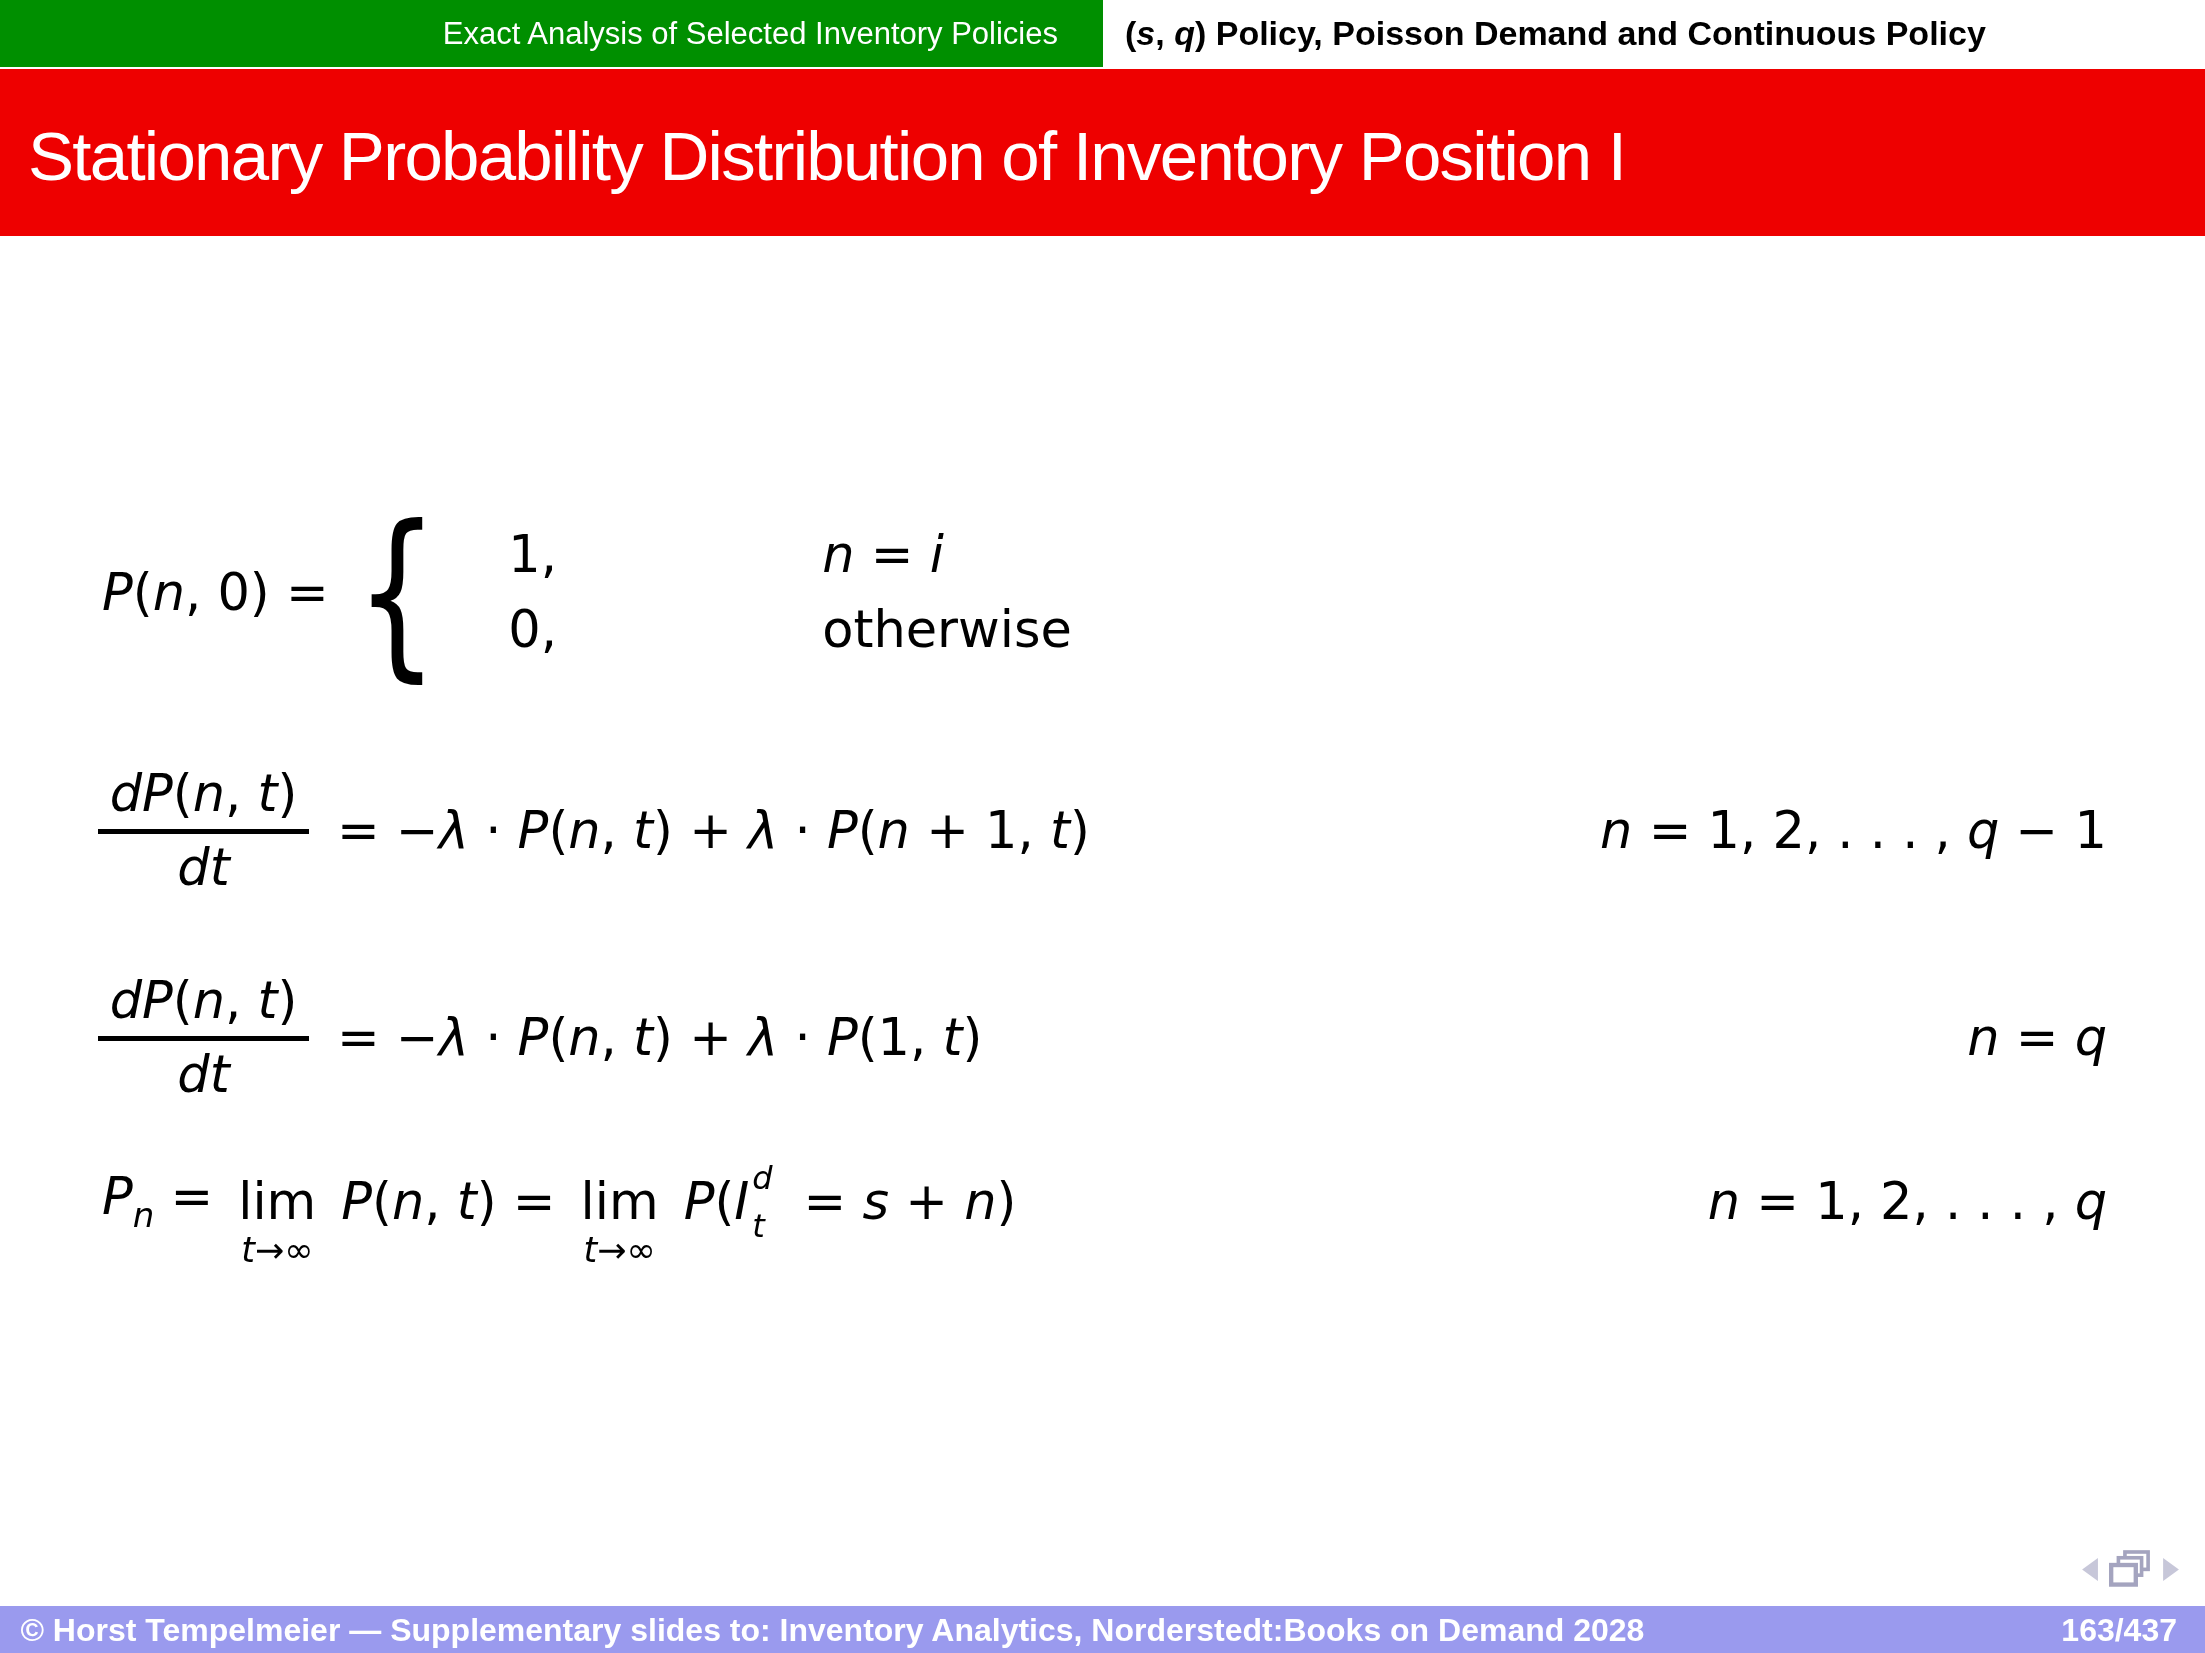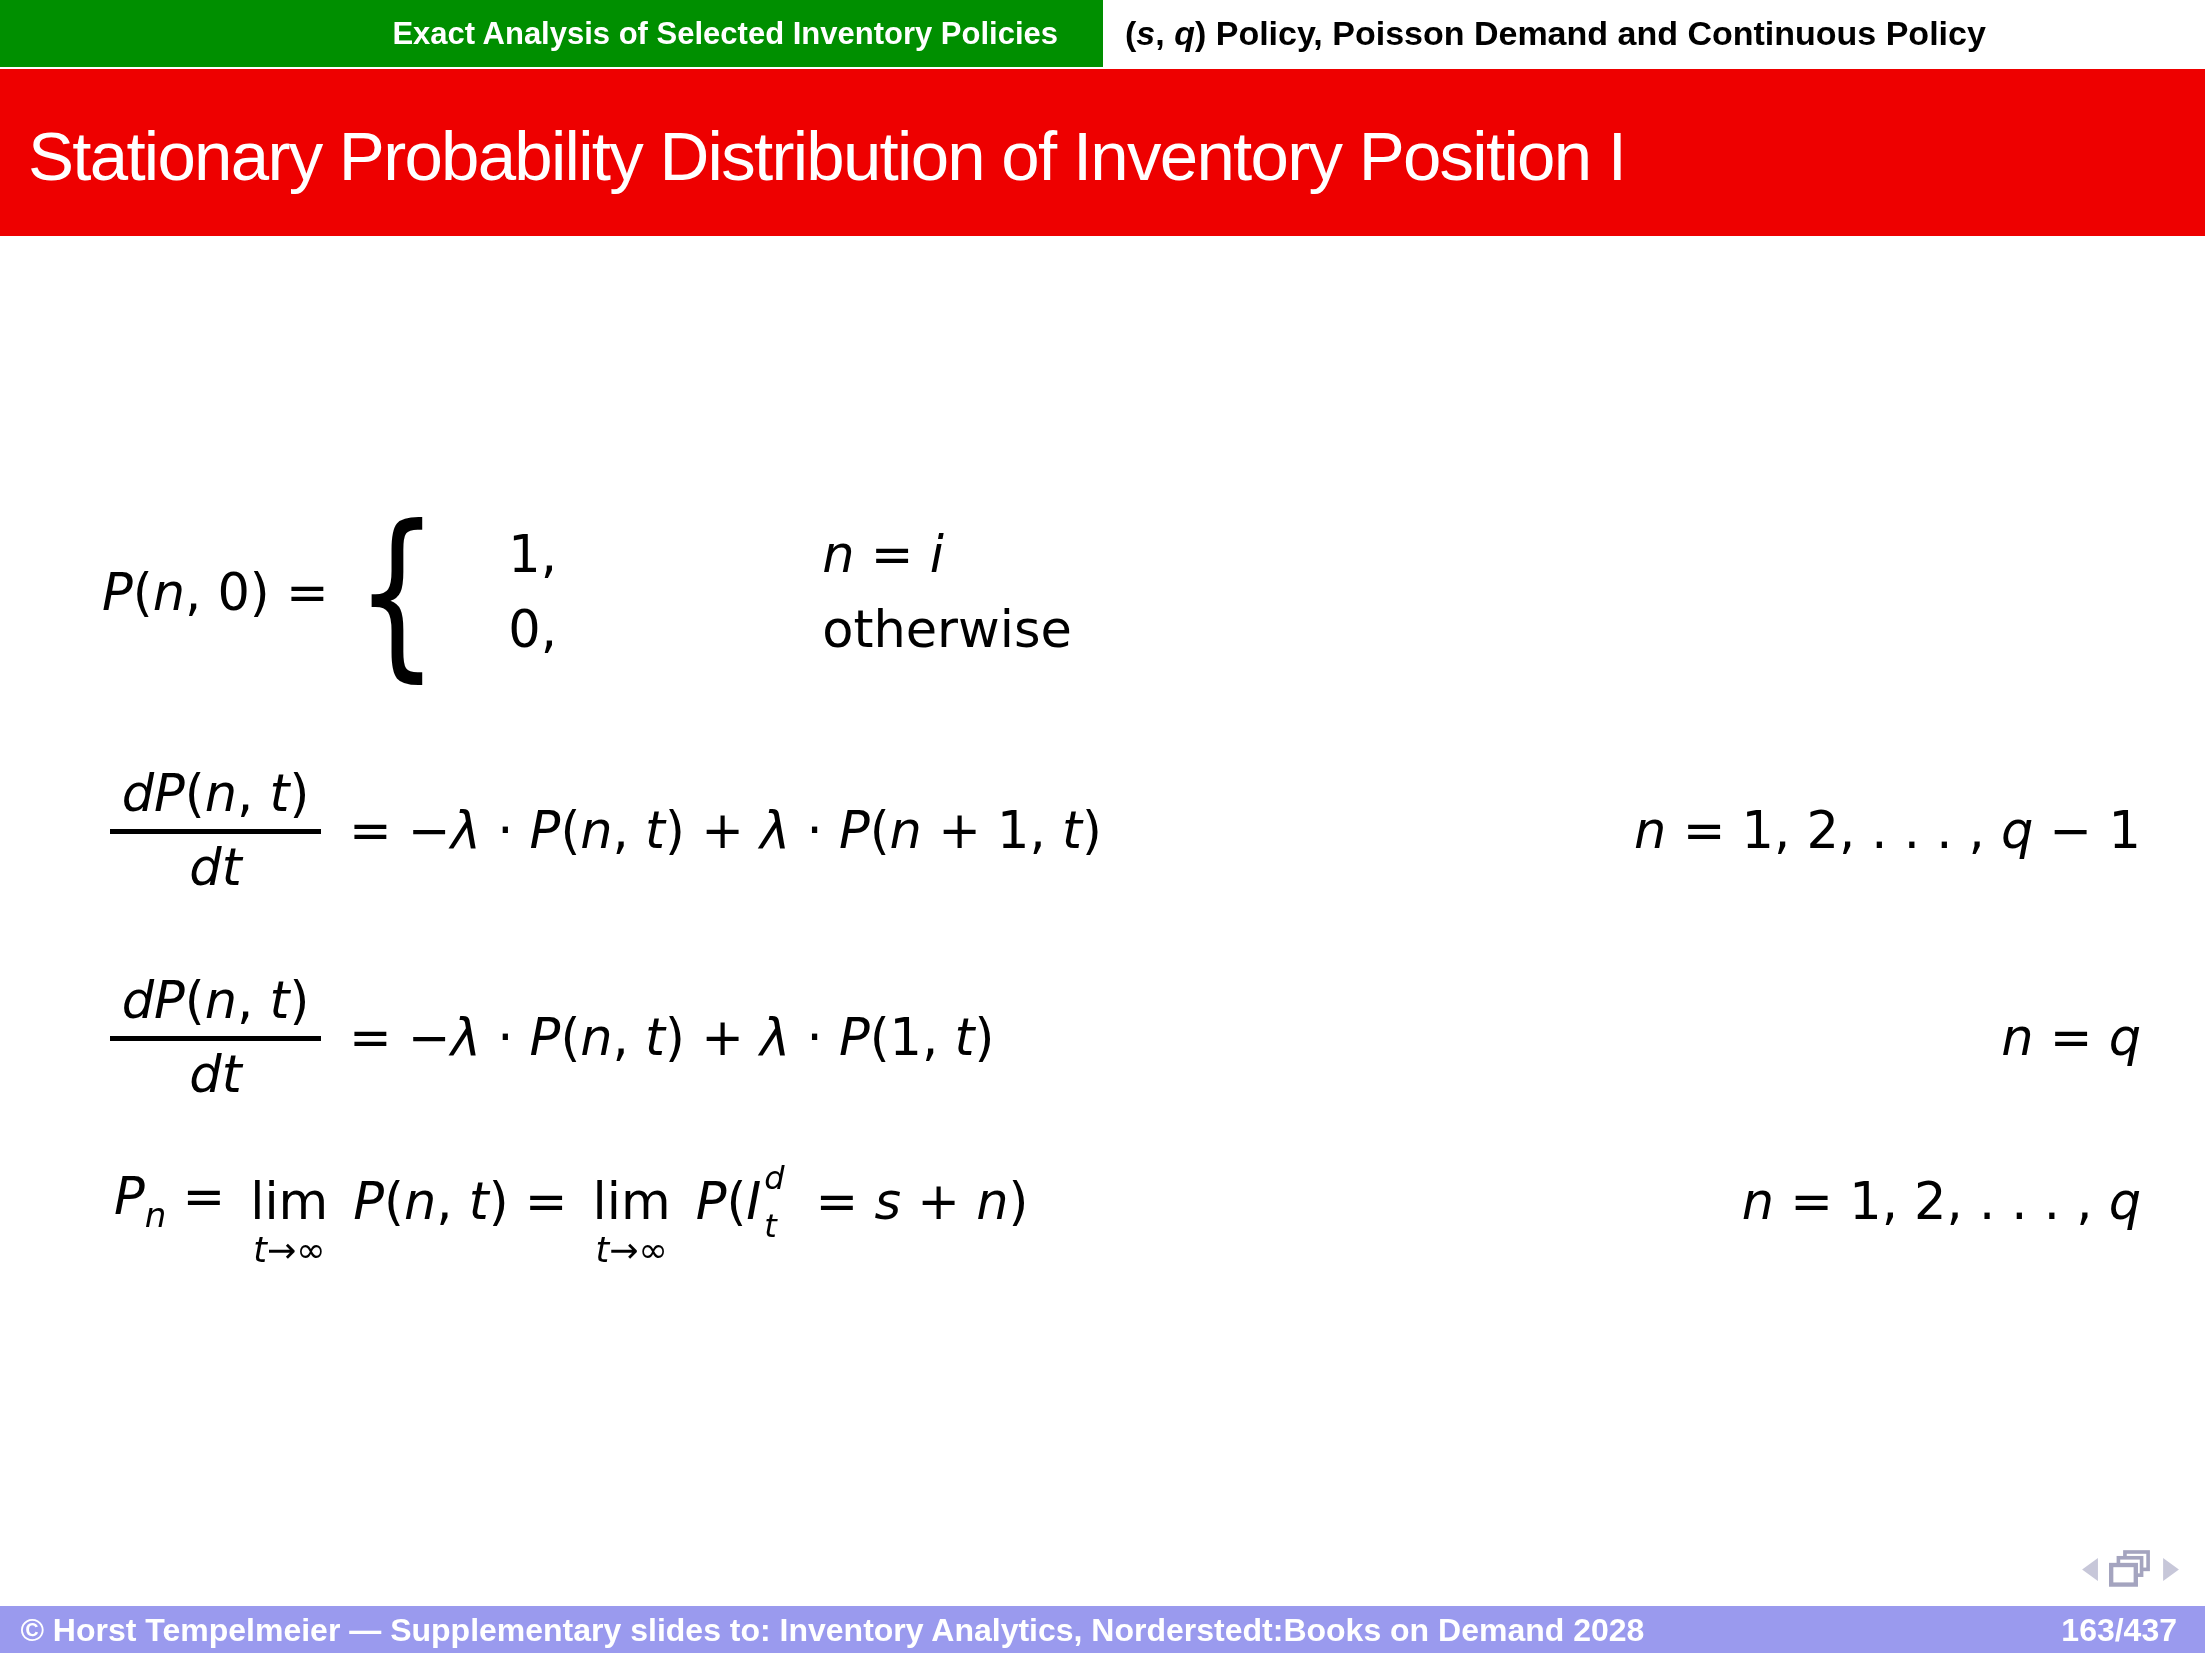--- a/index.html
+++ b/index.html
@@ -1,37 +1,37 @@
 <!DOCTYPE html>
 <html style="font-size:11.7px"><head>
 <meta charset="utf-8">
 <style>
   html,body{margin:0;padding:0;background:#fff;}
   #slide{position:relative;width:2205px;height:1654px;background:#ffffff;overflow:hidden;
          font-family:"Liberation Sans",sans-serif;}
 
   
   .hdr-green{position:absolute;left:0;top:0;width:1103px;height:67px;background:#008f00;
-             color:#fff;font-size:31px;font-weight:bold;line-height:67px;text-align:right;
+             color:#fff;font-size:31px;font-weight:normal;line-height:67px;text-align:right;
              padding-right:45px;box-sizing:border-box;white-space:nowrap;}
   .hdr-white{position:absolute;left:1103px;top:0;right:0;height:67px;background:#ffffff;
              color:#000;font-size:34px;font-weight:bold;line-height:67px;text-align:left;
              padding-left:22px;box-sizing:border-box;white-space:nowrap;}
 
   
   .titlebar{position:absolute;left:0;top:69px;width:100%;height:167px;background:#ee0000;}
   .titlebar .t{position:absolute;left:28px;top:50%;transform:translateY(-46%);
                color:#fff;font-size:69px;letter-spacing:-0.025em;white-space:nowrap;}
 
   
   .math{font-family:"DejaVu Sans","Liberation Sans",sans-serif;font-size:51px;color:#000;gap:6px;}
   .mi{font-style:italic;}
   .mu{font-style:normal;}
-  .fline{position:absolute;left:12px;right:0;display:flex;align-items:center;
-         padding-left:98px;padding-right:64px;box-sizing:border-box;}
+  .fline{position:absolute;left:0;right:0;display:flex;align-items:center;
+         padding-left:98px;padding-right:98px;box-sizing:border-box;}
   .frac{display:inline-flex;flex-direction:column;align-items:center;}
   .frac .num{padding:0 11.7px 5.8px 11.7px;border-bottom:5.8px solid #000;white-space:nowrap;}
   .frac .den{padding-top:4.4px;white-space:nowrap;}
   .rhs{margin-left:22px;white-space:nowrap;}
   .range{margin-left:auto;white-space:nowrap;}
 
   
   #f1{left:102px;top:510px;padding-left:0;padding-right:0;display:flex;align-items:center;}
   .brace{font-family:"DejaVu Sans",sans-serif;font-size:182px;line-height:164px;font-weight:normal;
          transform:scaleX(0.72);margin:0 7.3px 0 4.4px;}

